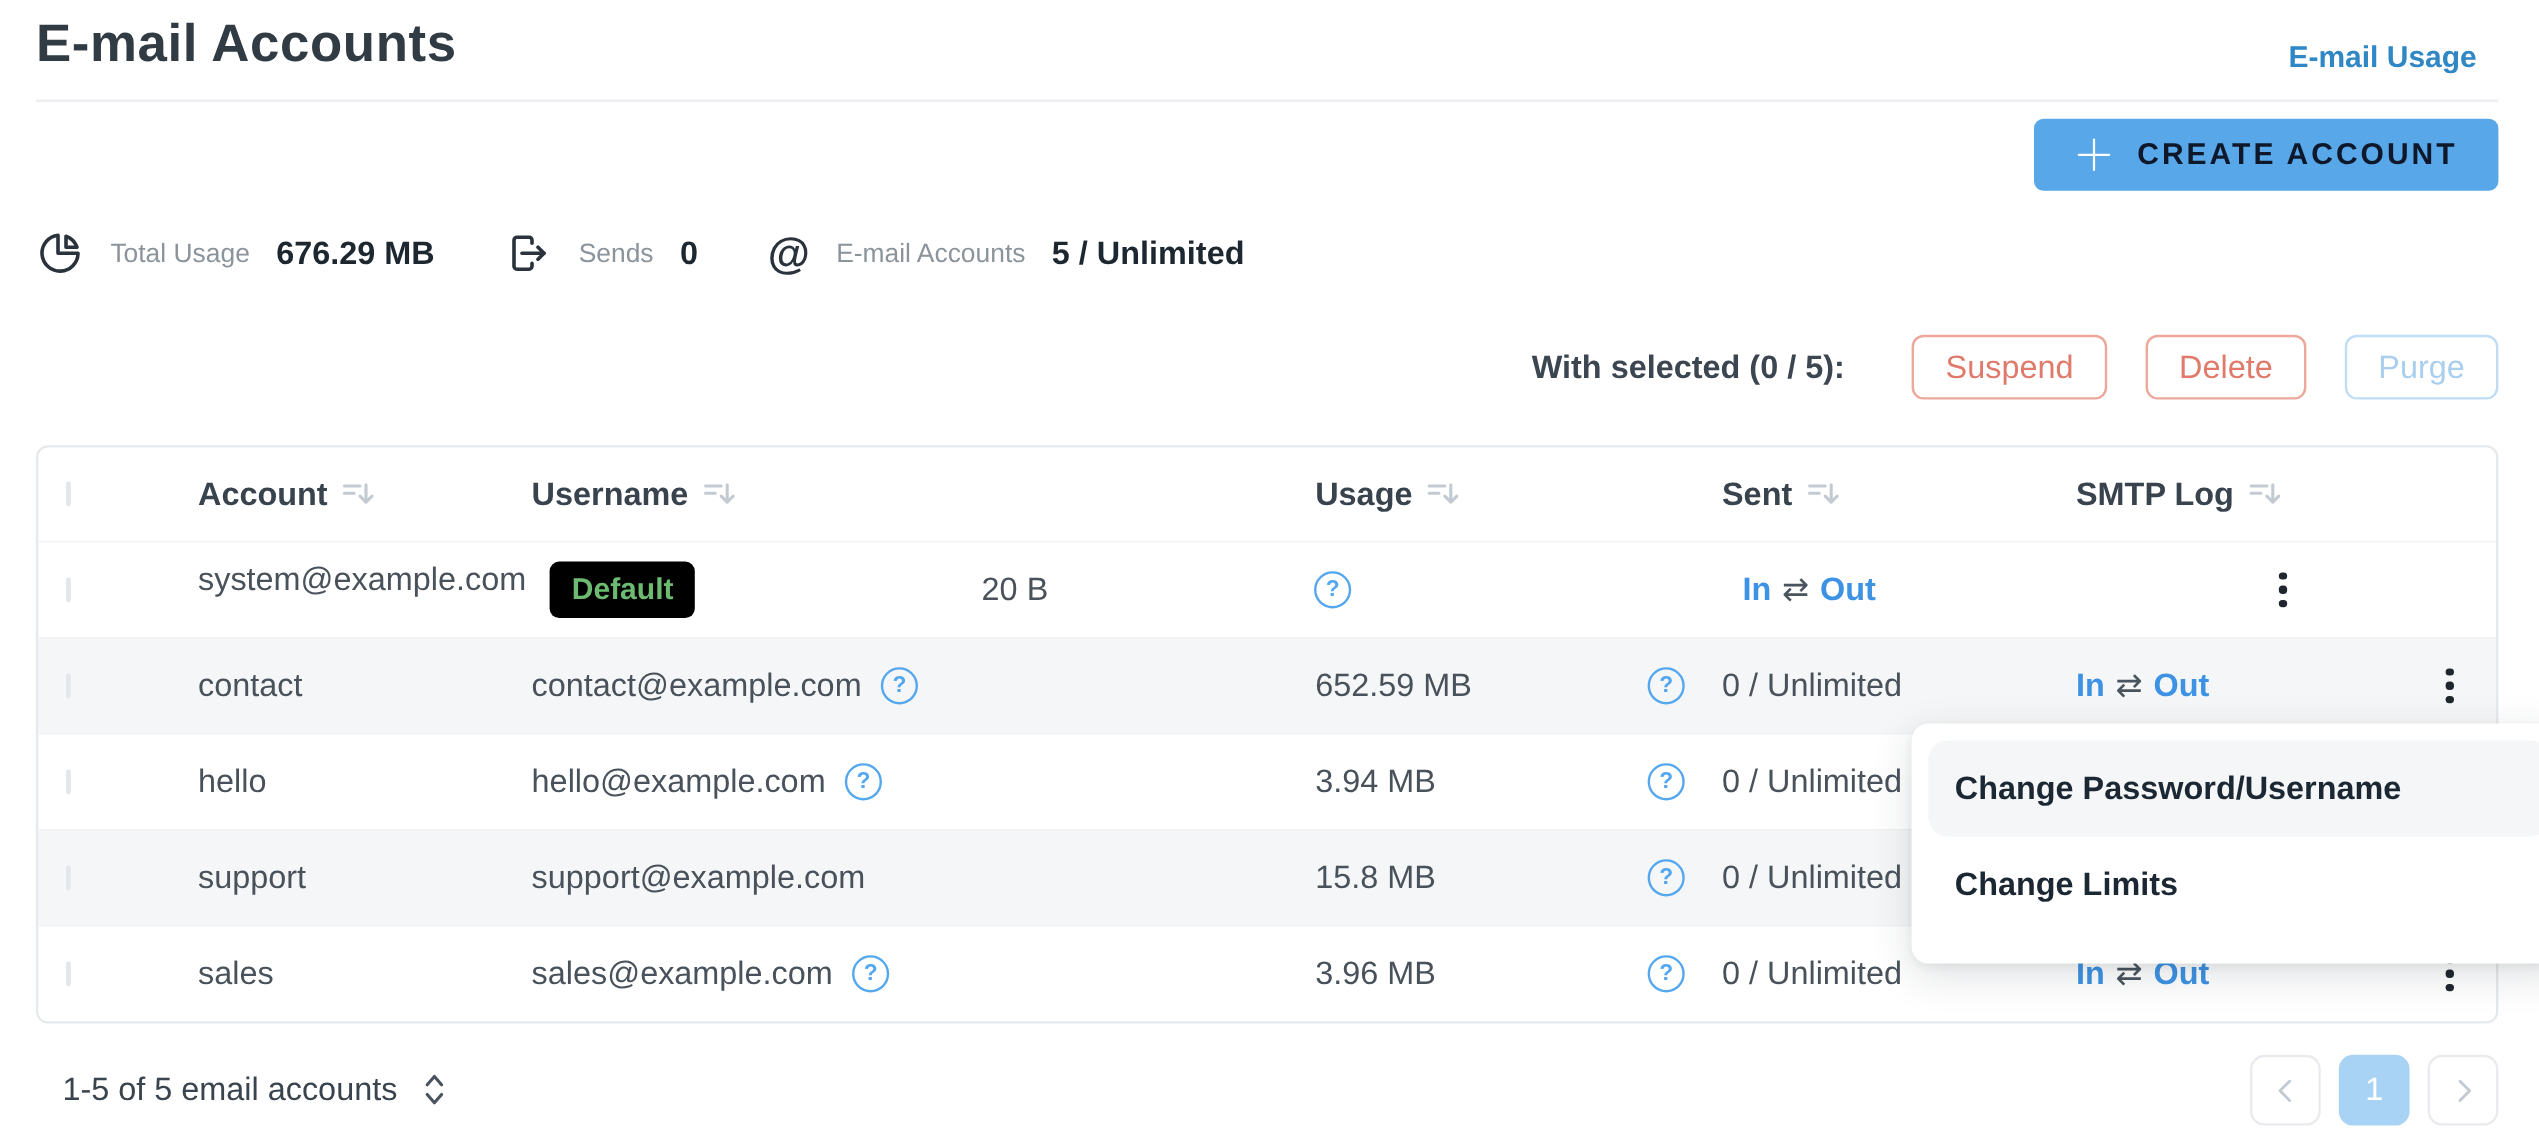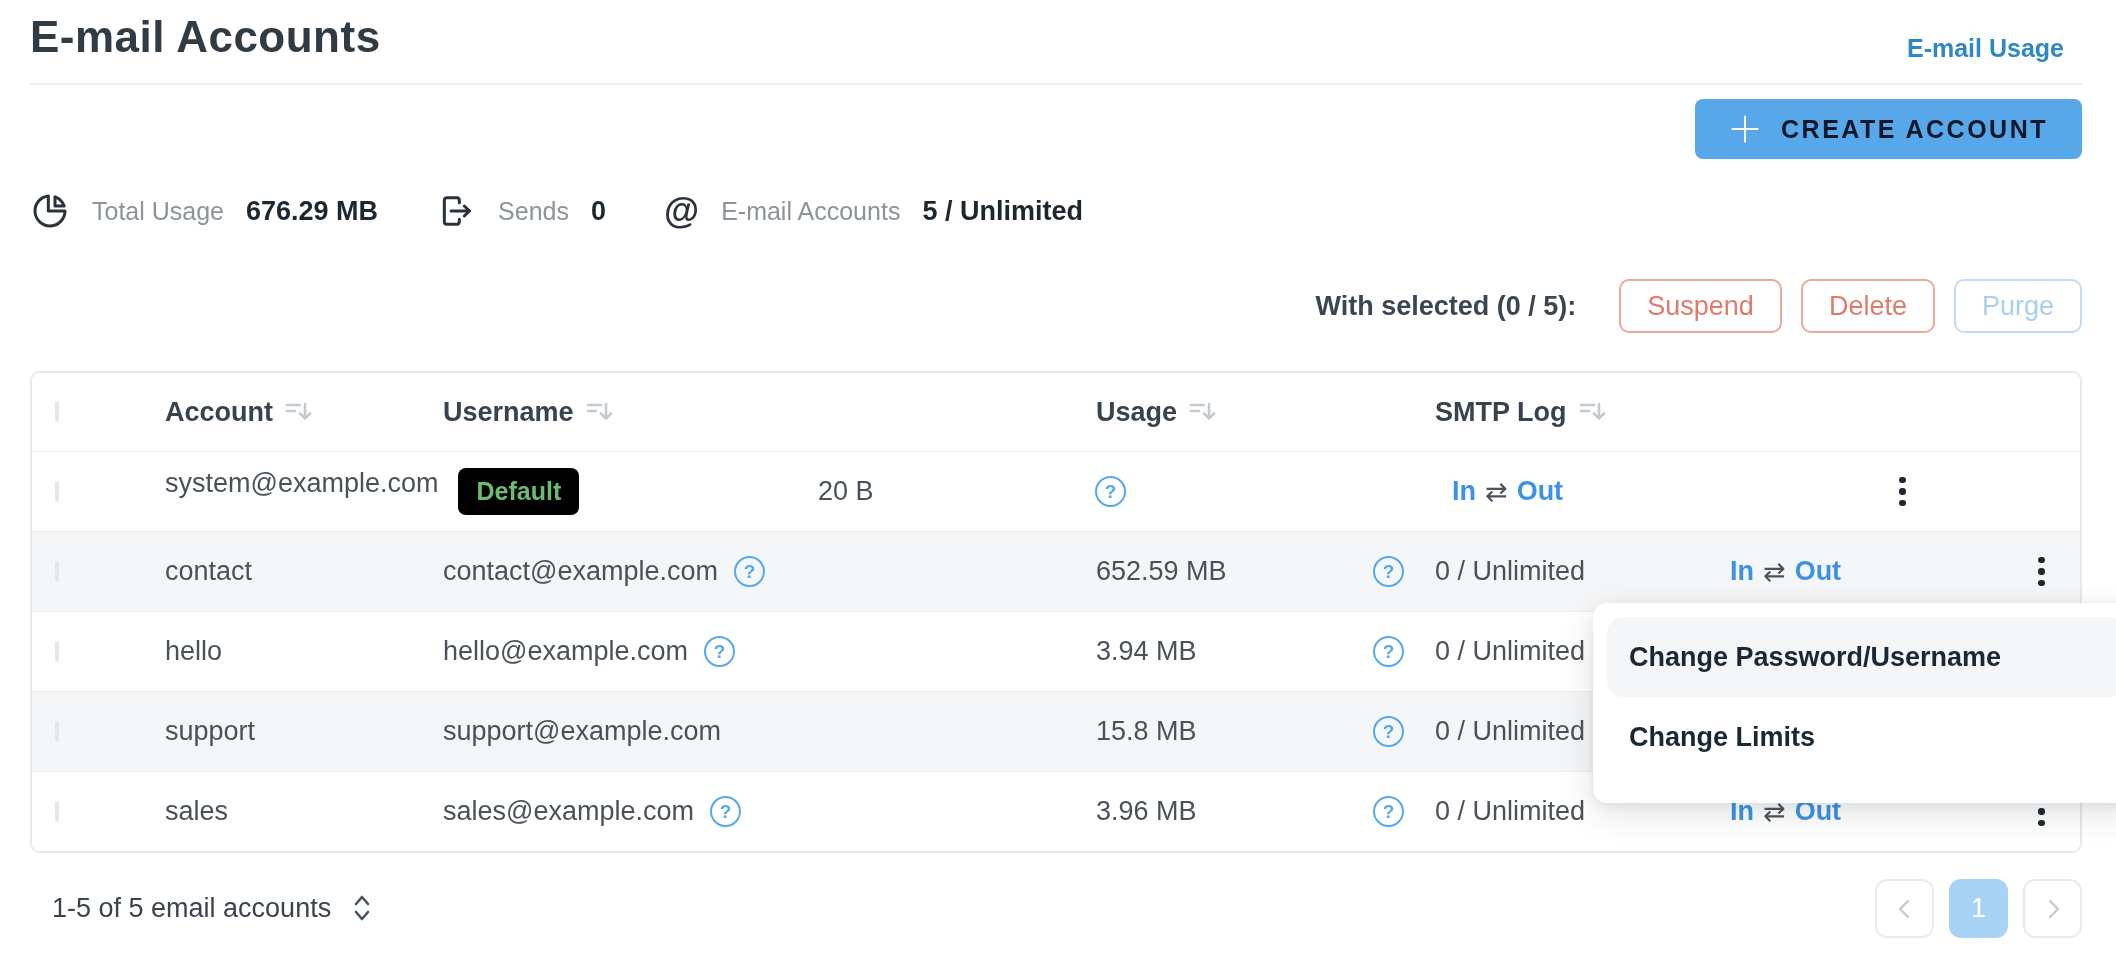--- a/index.html
+++ b/index.html
@@ -23,25 +23,25 @@
                 background:#57a7e9; color:#0f172a; border:none; border-radius:8px;
                 font-size:25px; font-weight:600; letter-spacing:2.5px; cursor:pointer;
                 font-family:inherit; }
   .plus-ic { width:32px; height:32px; display:block; }
 
   
   .stats { display:flex; align-items:center; gap:58px; margin-top:32px; }
   .stat { display:flex; align-items:center; gap:22px; }
   .stat-ic { width:40px; height:40px; color:#2a323c; flex:0 0 auto; }
   .at-glyph { font-size:36px; font-weight:600; color:#2a323c; line-height:40px; }
-  .stat-label { font-size:25px; color:#8b939b; }
+  .stat-label { font-size:22px; color:#8b939b; }
   .stat-value { font-size:27px; font-weight:700; color:#1d2730; }
 
   
-  .bulk { display:flex; justify-content:flex-end; align-items:center; gap:19px; margin-top:48px; }
+  .bulk { display:flex; justify-content:flex-end; align-items:center; gap:32px; margin-top:48px; }
   .bulk-label { font-size:27px; font-weight:700; color:#3c4650; margin-right:24px; }
   .btn-outline { height:54px; padding:0 26px; background:#fff; border-radius:10px;
                  font-size:27px; font-family:inherit; cursor:pointer; }
   .btn-danger { color:#e07a6b; border:2px solid #eba89b; }
   .btn-info   { color:#a9cfee; border:2px solid #c0ddf5; }
 
   
   .tbl { margin-top:38px; border:2px solid #e6e9ec; border-radius:10px; overflow:hidden; background:#fff; }
   .trow { display:flex; align-items:center; height:80px; border-top:1px solid #edeff1; background:#fff; }
   .thead { height:78px; border-top:none; }
@@ -170,20 +170,31 @@
             <span>Usage</span>
             <svg class="sort-ic" viewBox="0 0 27 22" fill="none" stroke="#c3cad2" stroke-width="2.6" stroke-linecap="round" stroke-linejoin="round">
               <line x1="2" y1="4" x2="15" y2="4"></line>
               <line x1="2" y1="10" x2="10" y2="10"></line>
               <line x1="20" y1="3" x2="20" y2="17"></line>
               <polyline points="15,12.5 20,17.5 25,12.5"></polyline>
             </svg>
           </span>
         </div>
       <div class="c-uhelp"></div>
+      <div class="c-sent">
+          <span class="th">
+            <span>Sent</span>
+            <svg class="sort-ic" viewBox="0 0 27 22" fill="none" stroke="#c3cad2" stroke-width="2.6" stroke-linecap="round" stroke-linejoin="round">
+              <line x1="2" y1="4" x2="15" y2="4"></line>
+              <line x1="2" y1="10" x2="10" y2="10"></line>
+              <line x1="20" y1="3" x2="20" y2="17"></line>
+              <polyline points="15,12.5 20,17.5 25,12.5"></polyline>
+            </svg>
+          </span>
+        </div>
       <div class="c-smtp">
           <span class="th">
             <span>SMTP Log</span>
             <svg class="sort-ic" viewBox="0 0 27 22" fill="none" stroke="#c3cad2" stroke-width="2.6" stroke-linecap="round" stroke-linejoin="round">
               <line x1="2" y1="4" x2="15" y2="4"></line>
               <line x1="2" y1="10" x2="10" y2="10"></line>
               <line x1="20" y1="3" x2="20" y2="17"></line>
               <polyline points="15,12.5 20,17.5 25,12.5"></polyline>
             </svg>
           </span>

